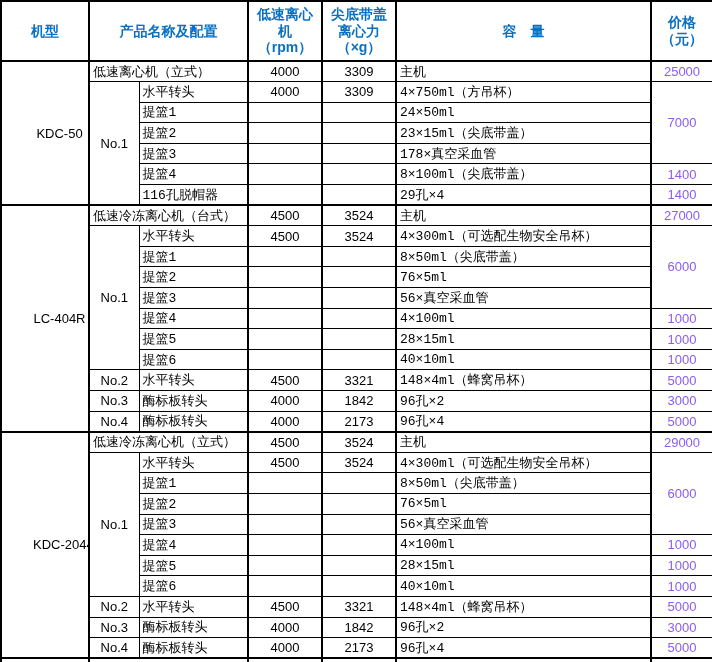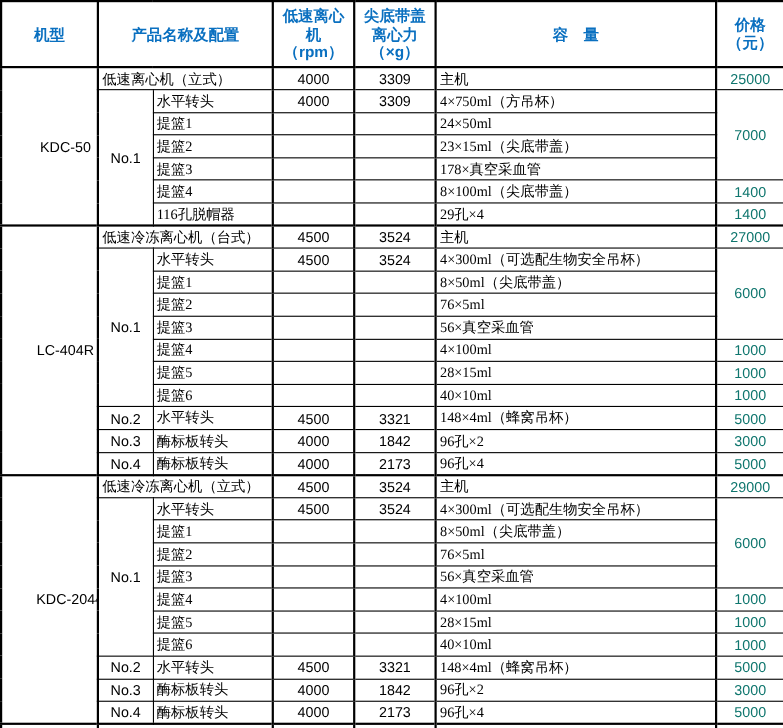--- a/index.html
+++ b/index.html
@@ -20,22 +20,22 @@
   .tbl tbody tr { height: 20.6px; }
   .tbl tbody tr.sliver { height: 6px; }
   .tbl th {
     border-width: 2px; font-size: 14px; font-weight: bold;
     color: #0A70C0; text-align: center; white-space: pre-line;
     line-height: 1.18; font-family: "Liberation Sans", sans-serif;
   }
   td.c { text-align: center; }
   td.l { text-align: left; padding-left: 3px; }
   td.sans { font-family: "Liberation Sans", sans-serif; font-size: 13px; }
-  td.serif { font-family: Liberation Serif, serif; font-size: 13px; }
-  td.price { color: #0f766e; font-family: "Liberation Sans", sans-serif; font-size: 13px; text-align: center; }
+  td.serif { font-family: Liberation Mono, monospace; font-size: 13px; }
+  td.price { color: #8b5cf6; font-family: "Liberation Sans", sans-serif; font-size: 13px; text-align: center; }
   td.bl2 { border-left-width: 2px; }
   td.br2 { border-right-width: 2px; padding-left: 31px; }
   td.t2 { border-top-width: 2px; }
 </style>
 </head>
 <body>
 
 <div class="page">
 <table class="tbl">
   <colgroup>

